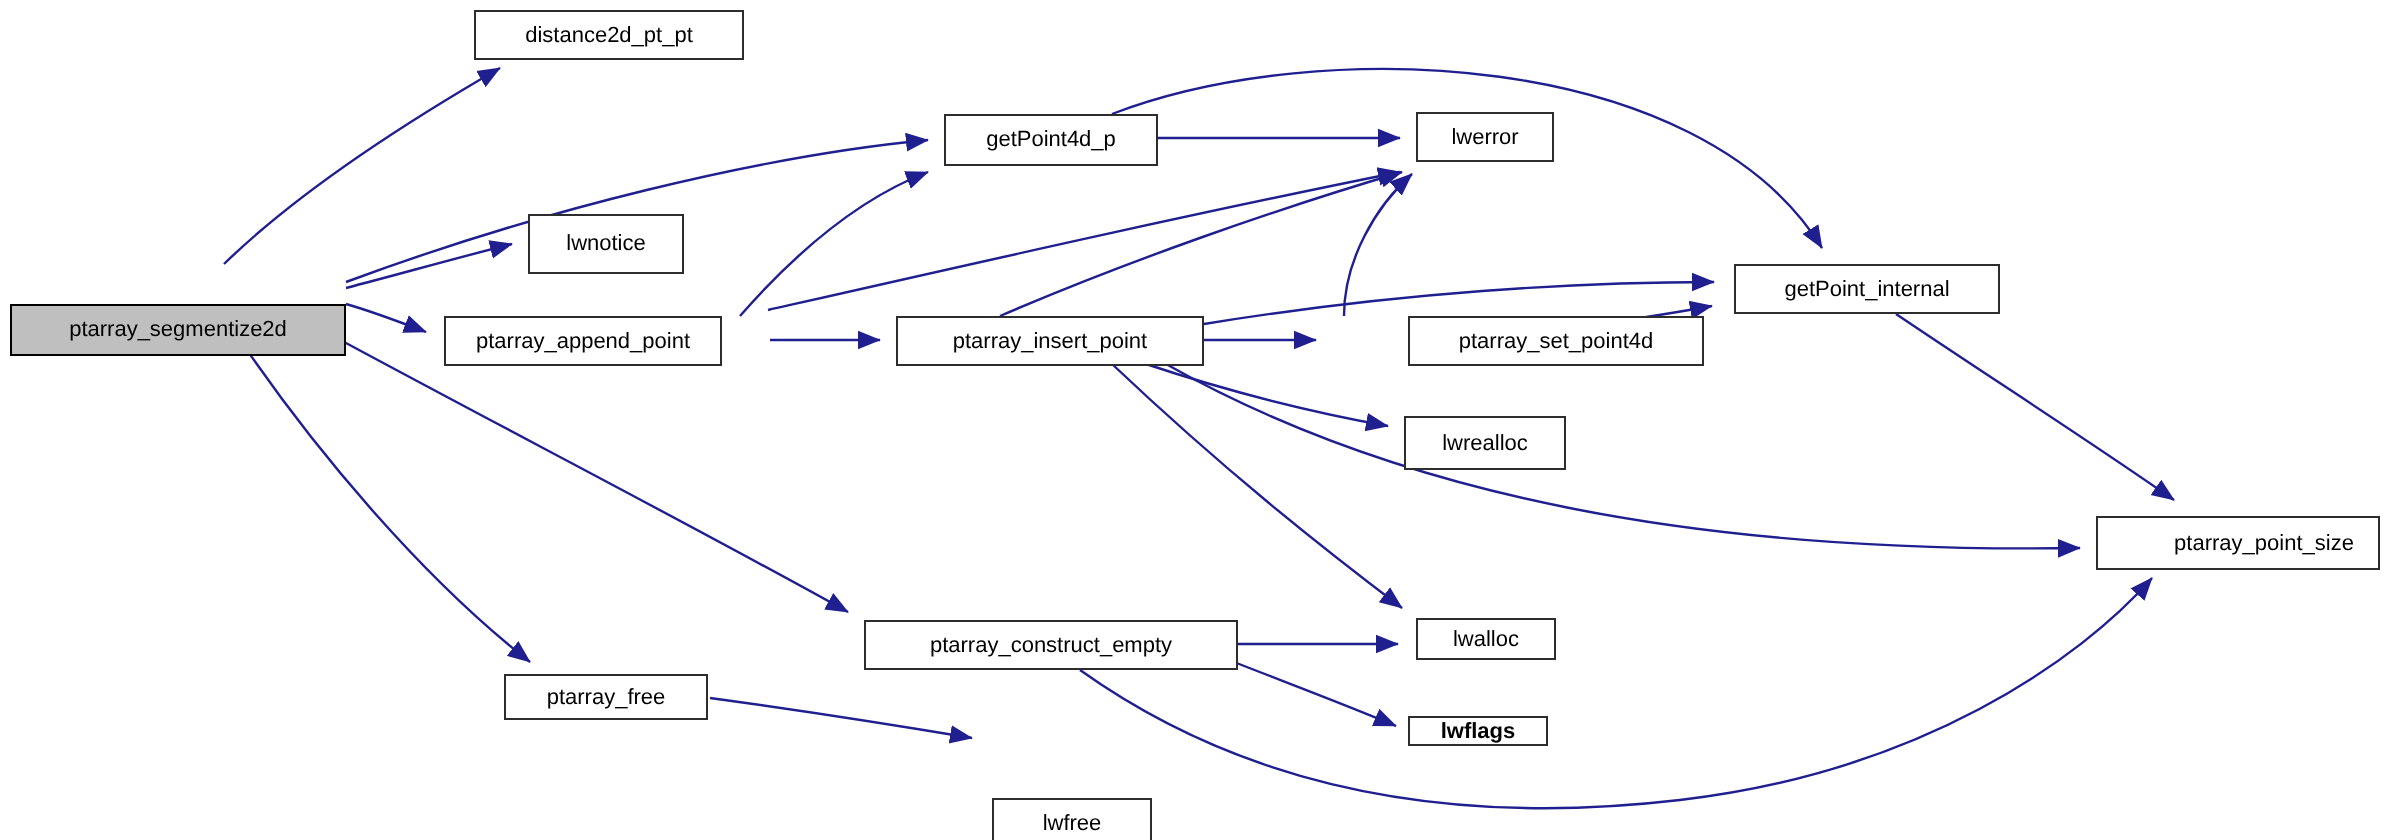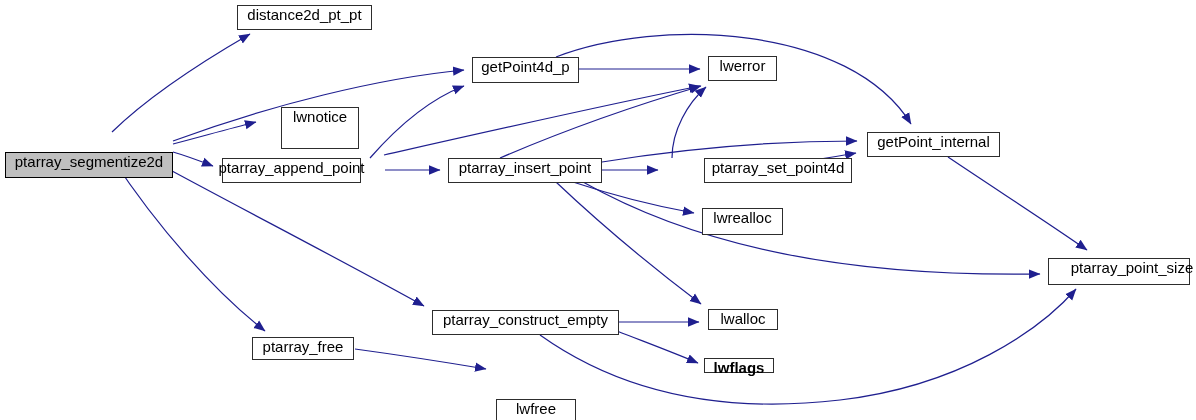--- a/index.html
+++ b/index.html
@@ -9,22 +9,22 @@
     background:#ffffff;
     font-family:"Liberation Sans","DejaVu Sans",sans-serif;
     overflow:hidden;
   }
   #edge-layer{position:absolute;left:0;top:0;width:1196px;height:420px;}
   .node{
     position:absolute;
     box-sizing:border-box;
     background:#ffffff;
     border:1px solid #2d2d2d;
-    display:flex;align-items:flex-start;justify-content:center;
-    font-size:15px;
+    display:flex;align-items:center;justify-content:center;
+    font-size:11px;
     color:#000000;
     white-space:nowrap;
     cursor:pointer;
   }
   .node.root{
     background:#bfbfbf;
     border:1.6px solid #000000;
     cursor:default;
   }
   .edge{fill:none;stroke-width:1.2px;}
@@ -66,21 +66,21 @@
         <path d="M 355,349 C 399,355 444,362 486,369" class="edge" stroke="#1f1f8f" marker-end="url(#arrowhead)"></path>
       </g>
   </svg>
   <div id="nodes">
       <div class="node root" style="left: 5px; top: 132px; width: 168px; height: 26px; margin-top: 20px;">
         <span>ptarray_segmentize2d</span>
       </div>
       <div class="node" style="left: 237px; top: 5px; width: 135px; height: 25px;">
         <span>distance2d_pt_pt</span>
       </div>
-      <div class="node" style="left: 264px; top: 107px; width: 78px; height: 42px; margin-left: 17px;">
+      <div class="node" style="left: 264px; top: 107px; width: 78px; height: 30px;">
         <span>lwnotice</span>
       </div>
       <div class="node" style="left: 472px; top: 57px; width: 107px; height: 26px;">
         <span>getPoint4d_p</span>
       </div>
       <div class="node" style="left: 708px; top: 56px; width: 69px; height: 25px;">
         <span>lwerror</span>
       </div>
       <div class="node" style="left: 222px; top: 158px; width: 139px; height: 25px;">
         <span>ptarray_append_point</span>

